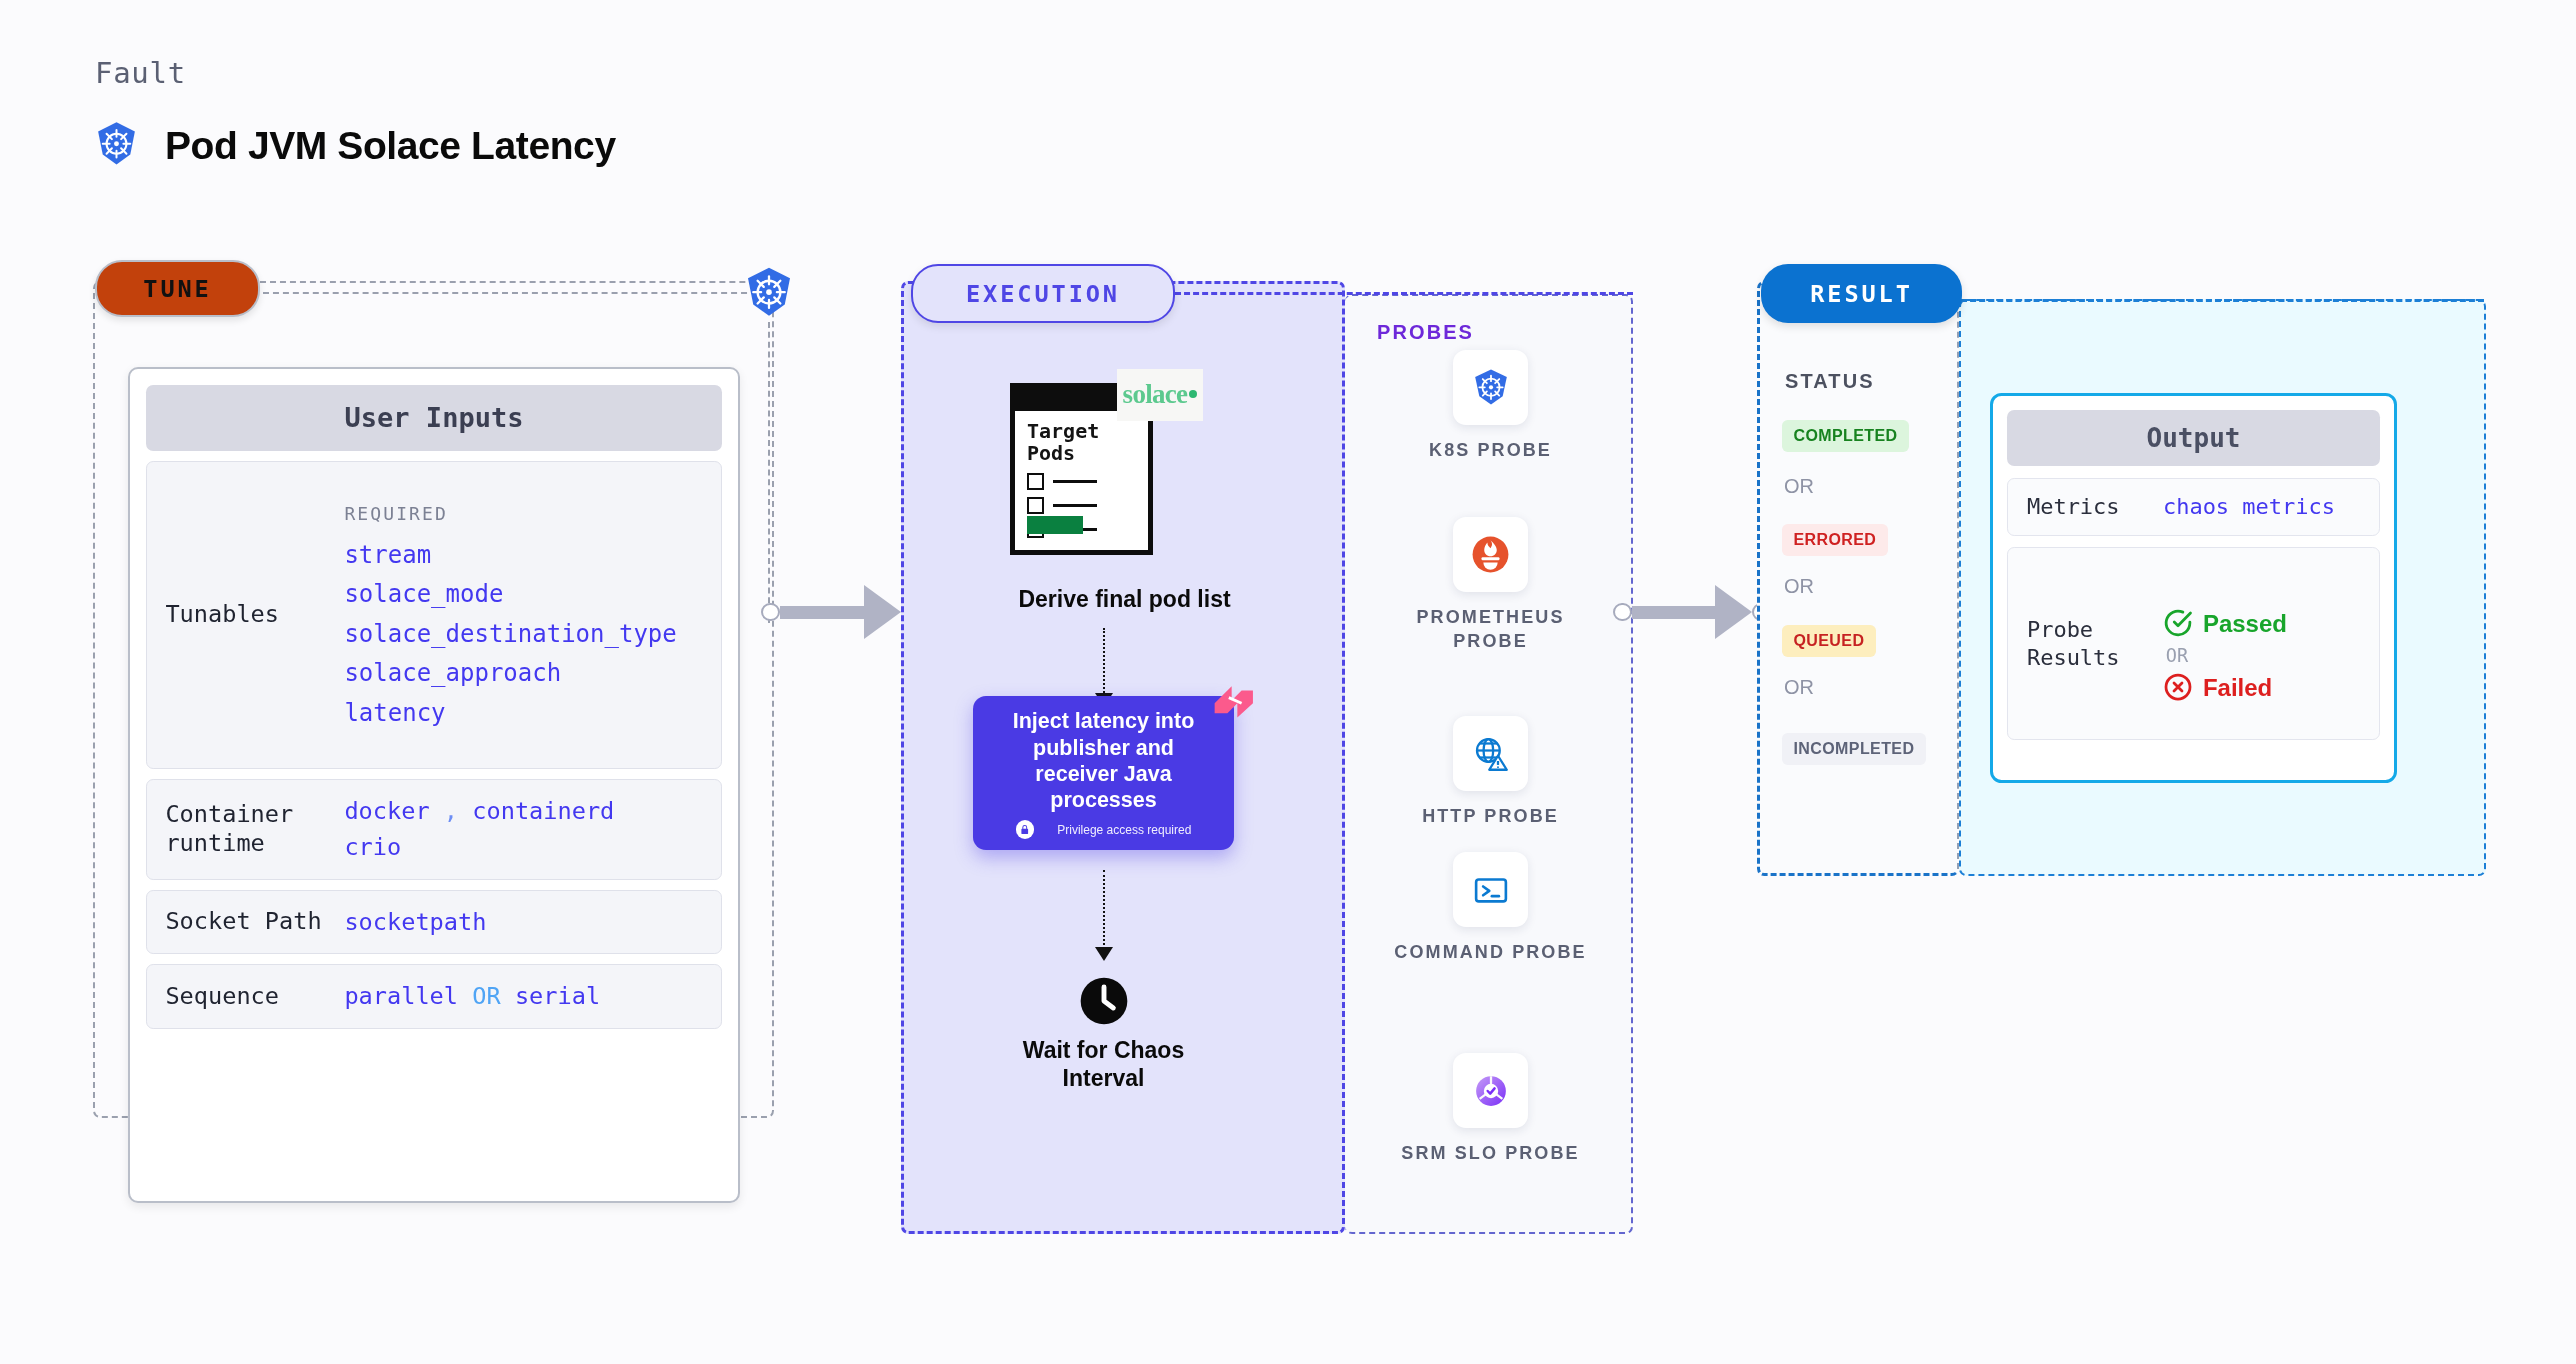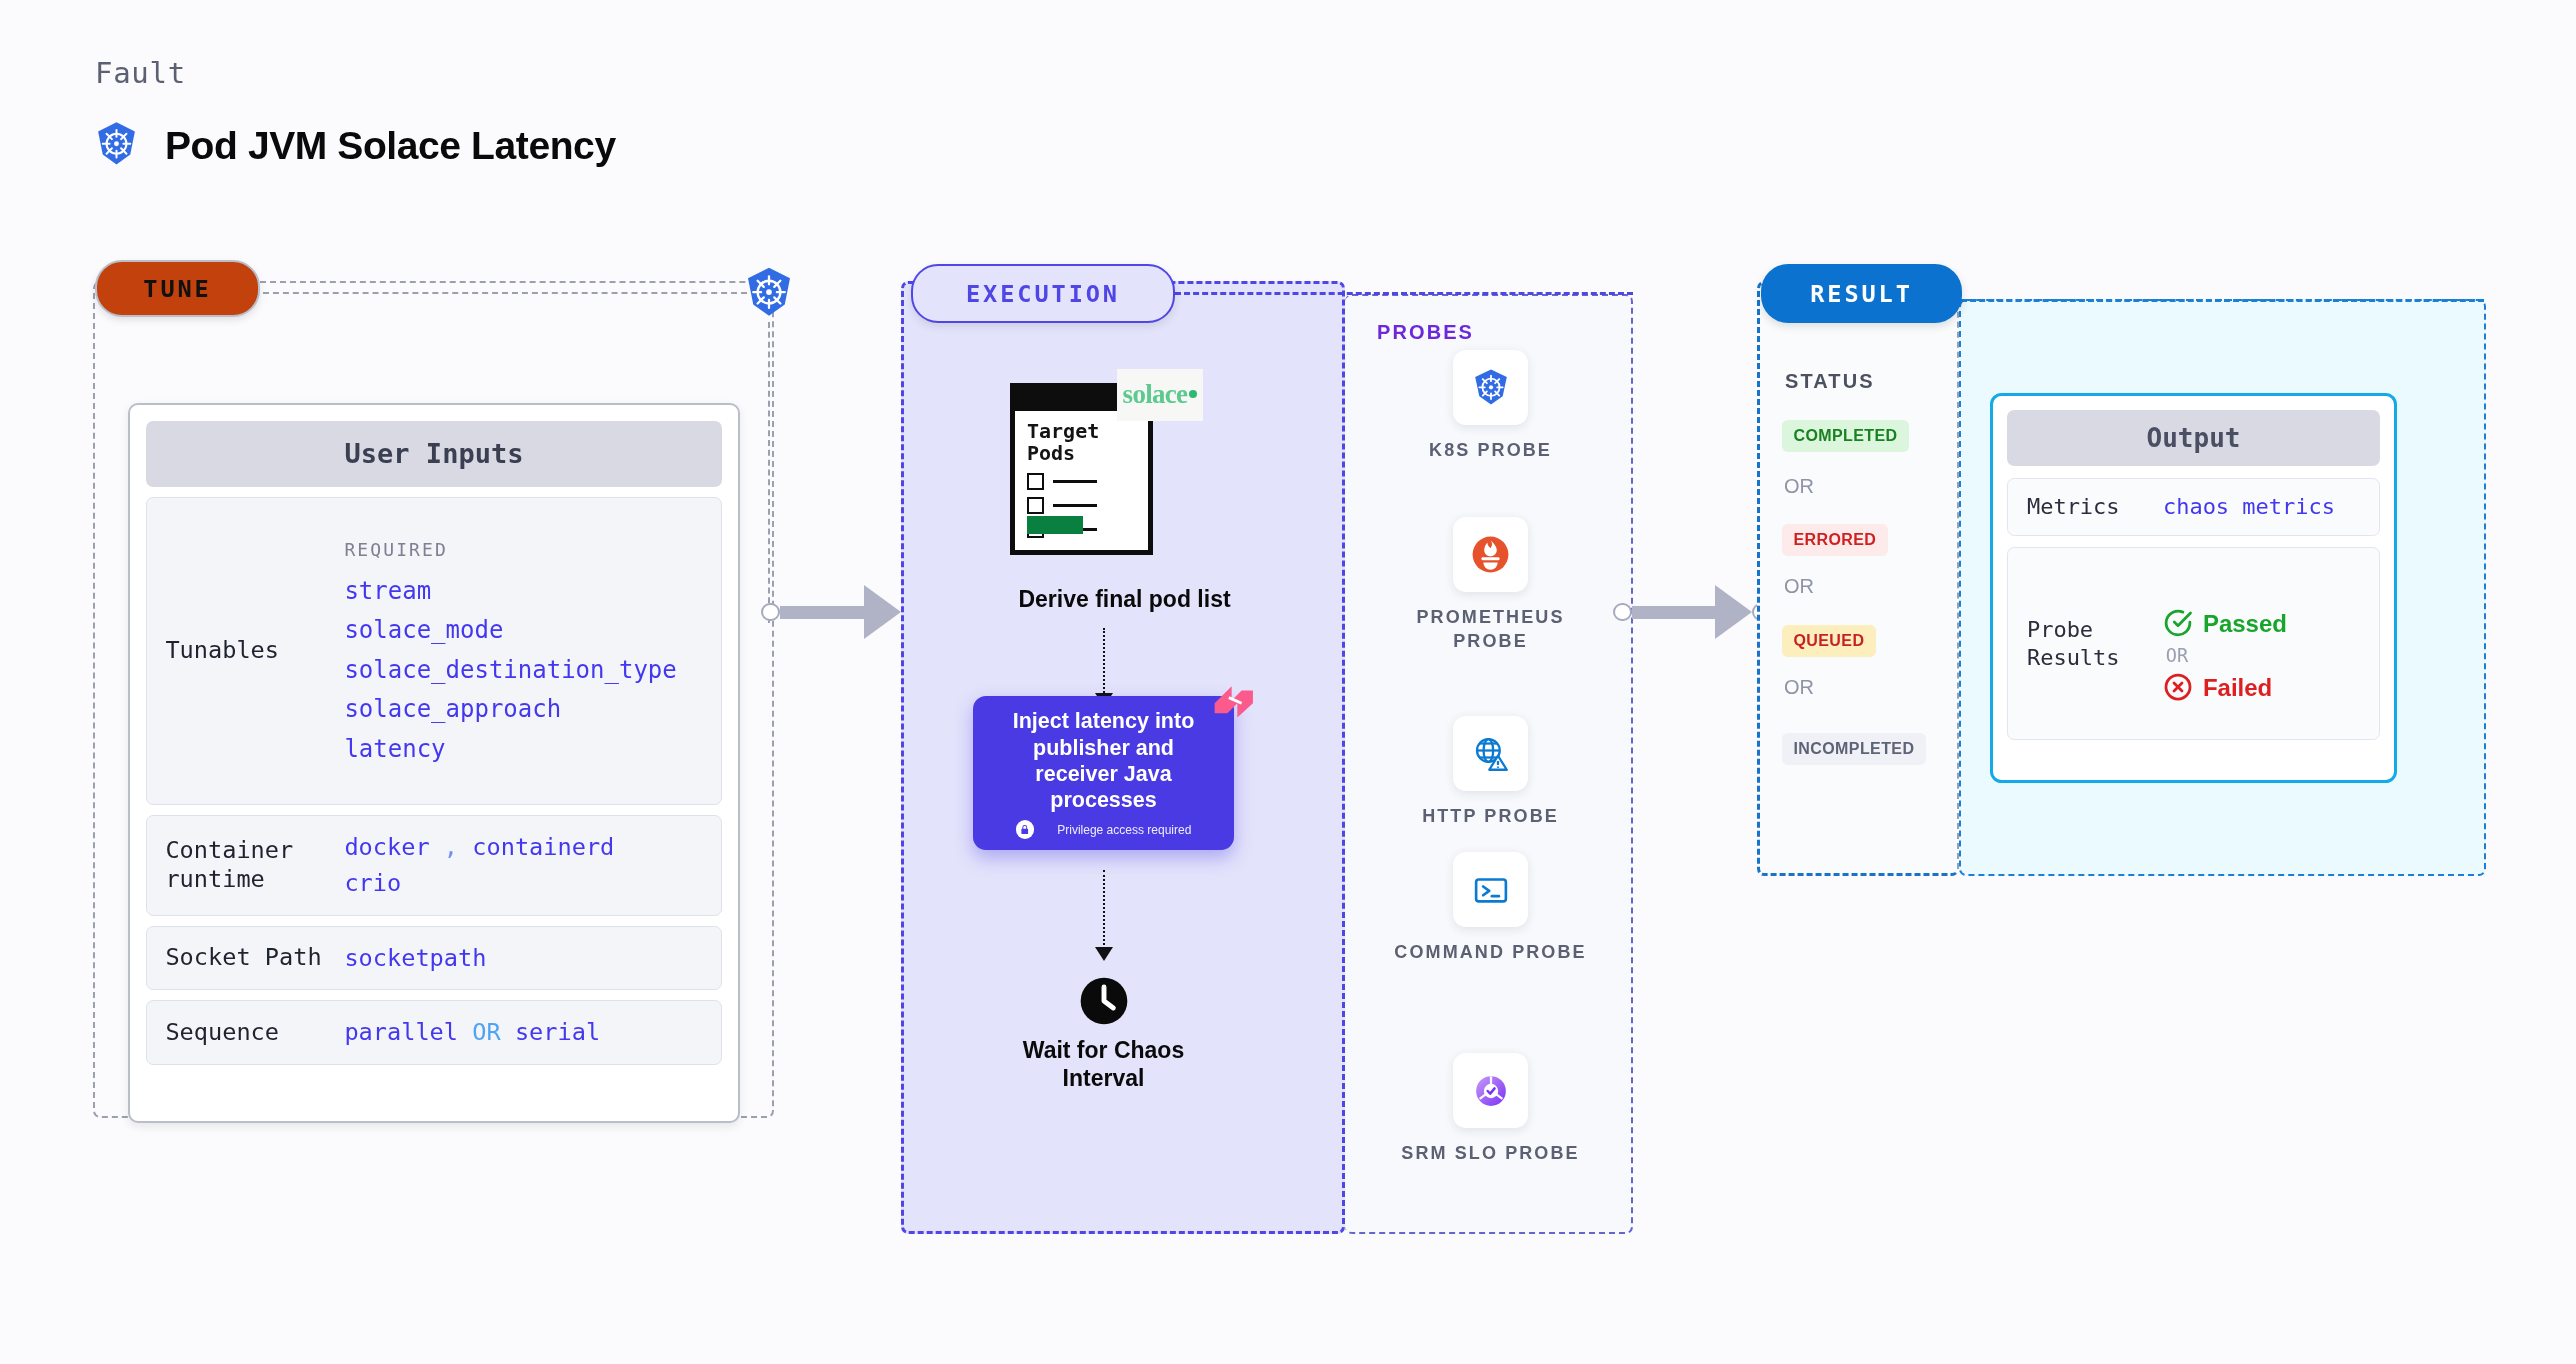--- a/index.html
+++ b/index.html
@@ -95,25 +95,24 @@
     position: absolute; left: 1175px; top: 292px; width: 458px; height: 0;
     border-top: 3.6px dashed #4f46e5;
   }
   .result-dash-top {
     position: absolute; left: 1961px; top: 299px; width: 523px; height: 0;
     border-top: 3.6px dashed #1c7fd6;
   }
 
   
   .ui-card {
-    position: absolute; left: 128px; top: 367px; width: 612px; height: 720px;
+    position: absolute; left: 128px; top: 367px; width: 612px; height: 836px;
     background: #ffffff; border: 2.1px solid #b9bec9; border-radius: 10px;
     box-shadow: 0 3.6px 10px rgba(0,0,0,.08);
     padding: 15.8px;
-    margin-top: 36px;
   }
   .ui-head {
     height: 66px; background: #d8d9e3; border-radius: 7.2px;
     display: flex; align-items: center; justify-content: center;
     font-family: "DejaVu Sans Mono", monospace; font-size: 27px;
     font-weight: 700; color: #3b3f52;
   }
   .ui-row {
     margin-top: 10px; background: #f4f5f9; border: 1.4px solid #dfe1ea;
     border-radius: 7.2px; display: flex; align-items: center;

